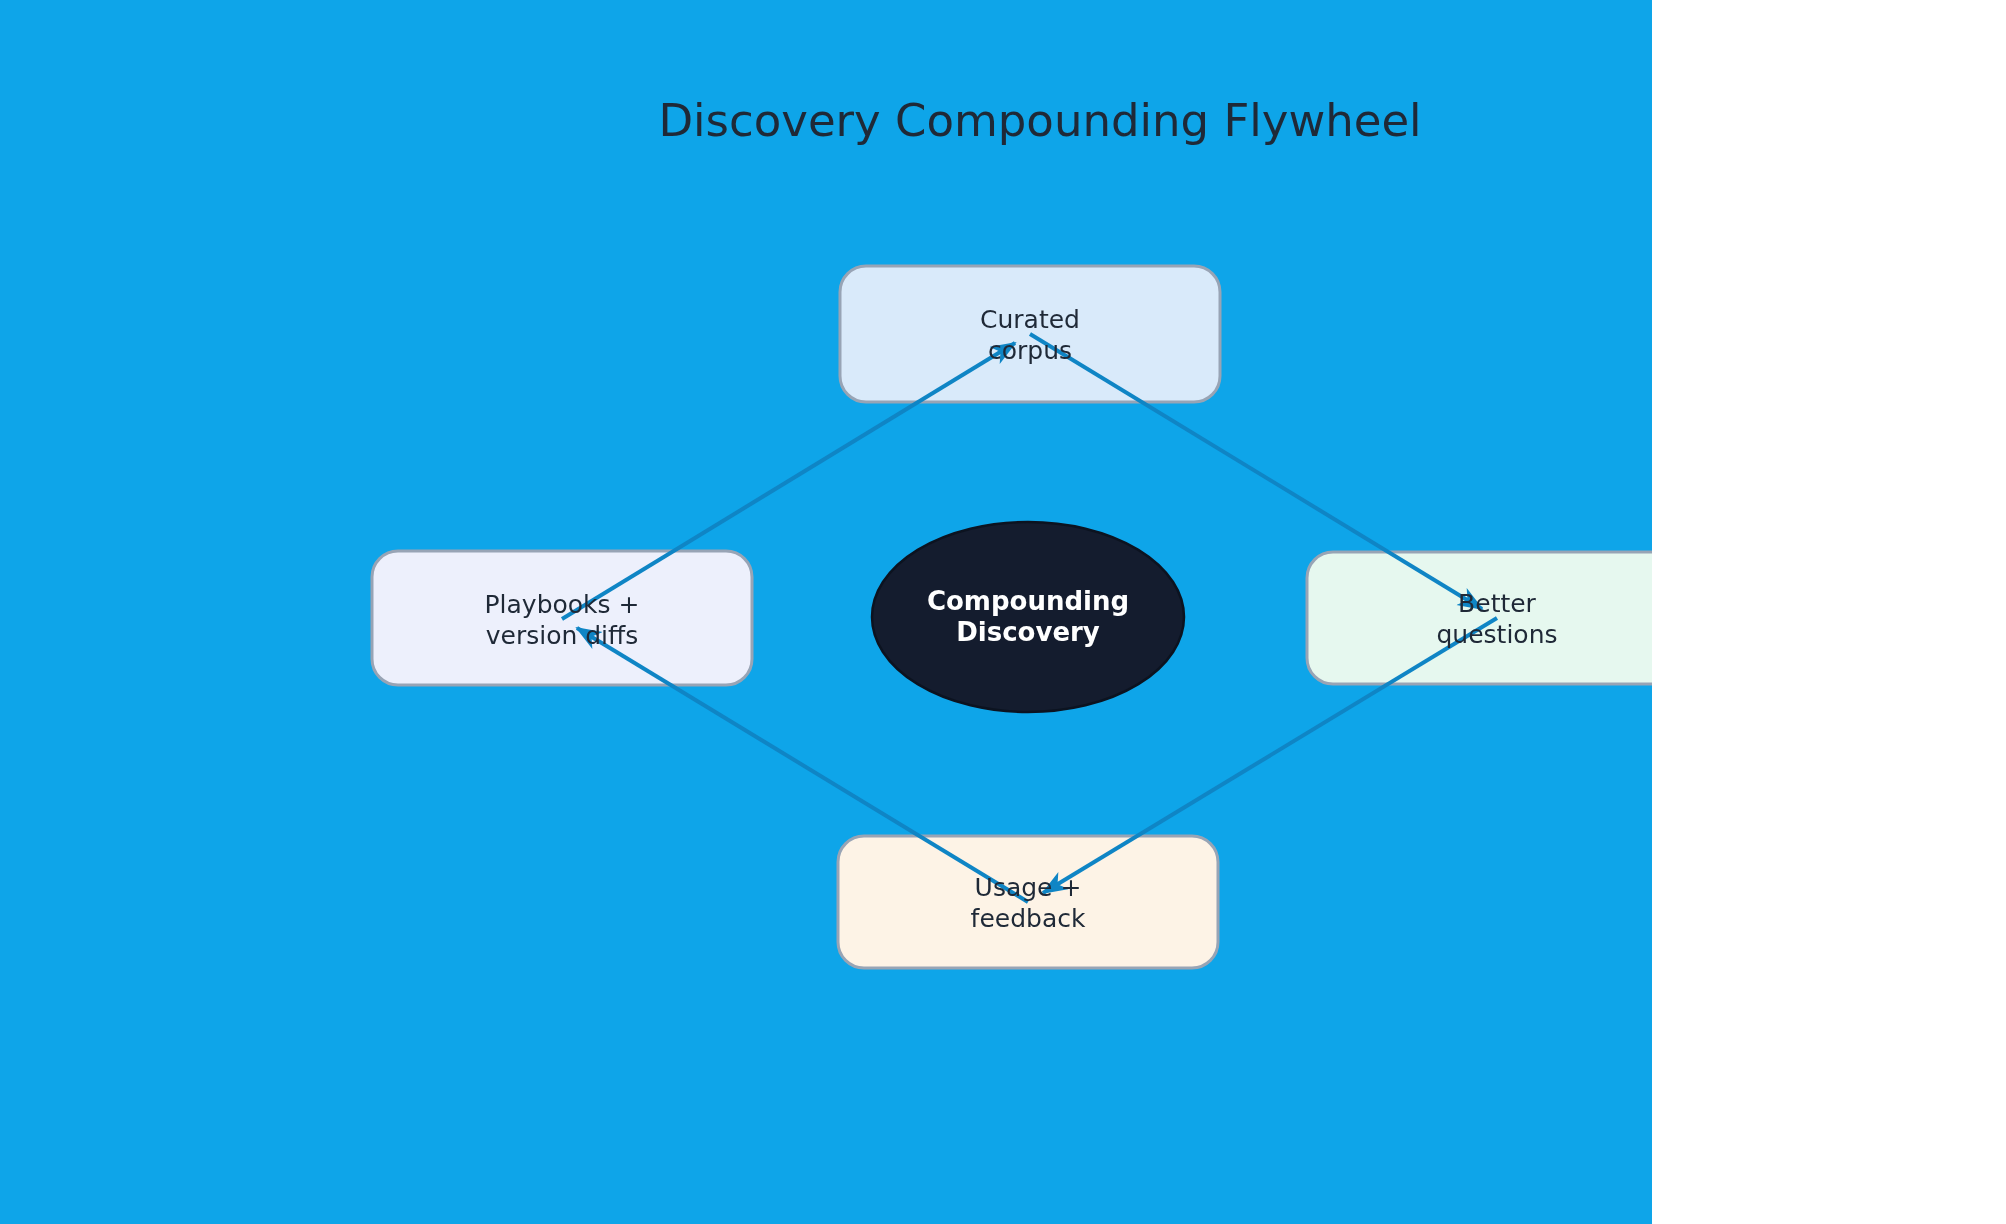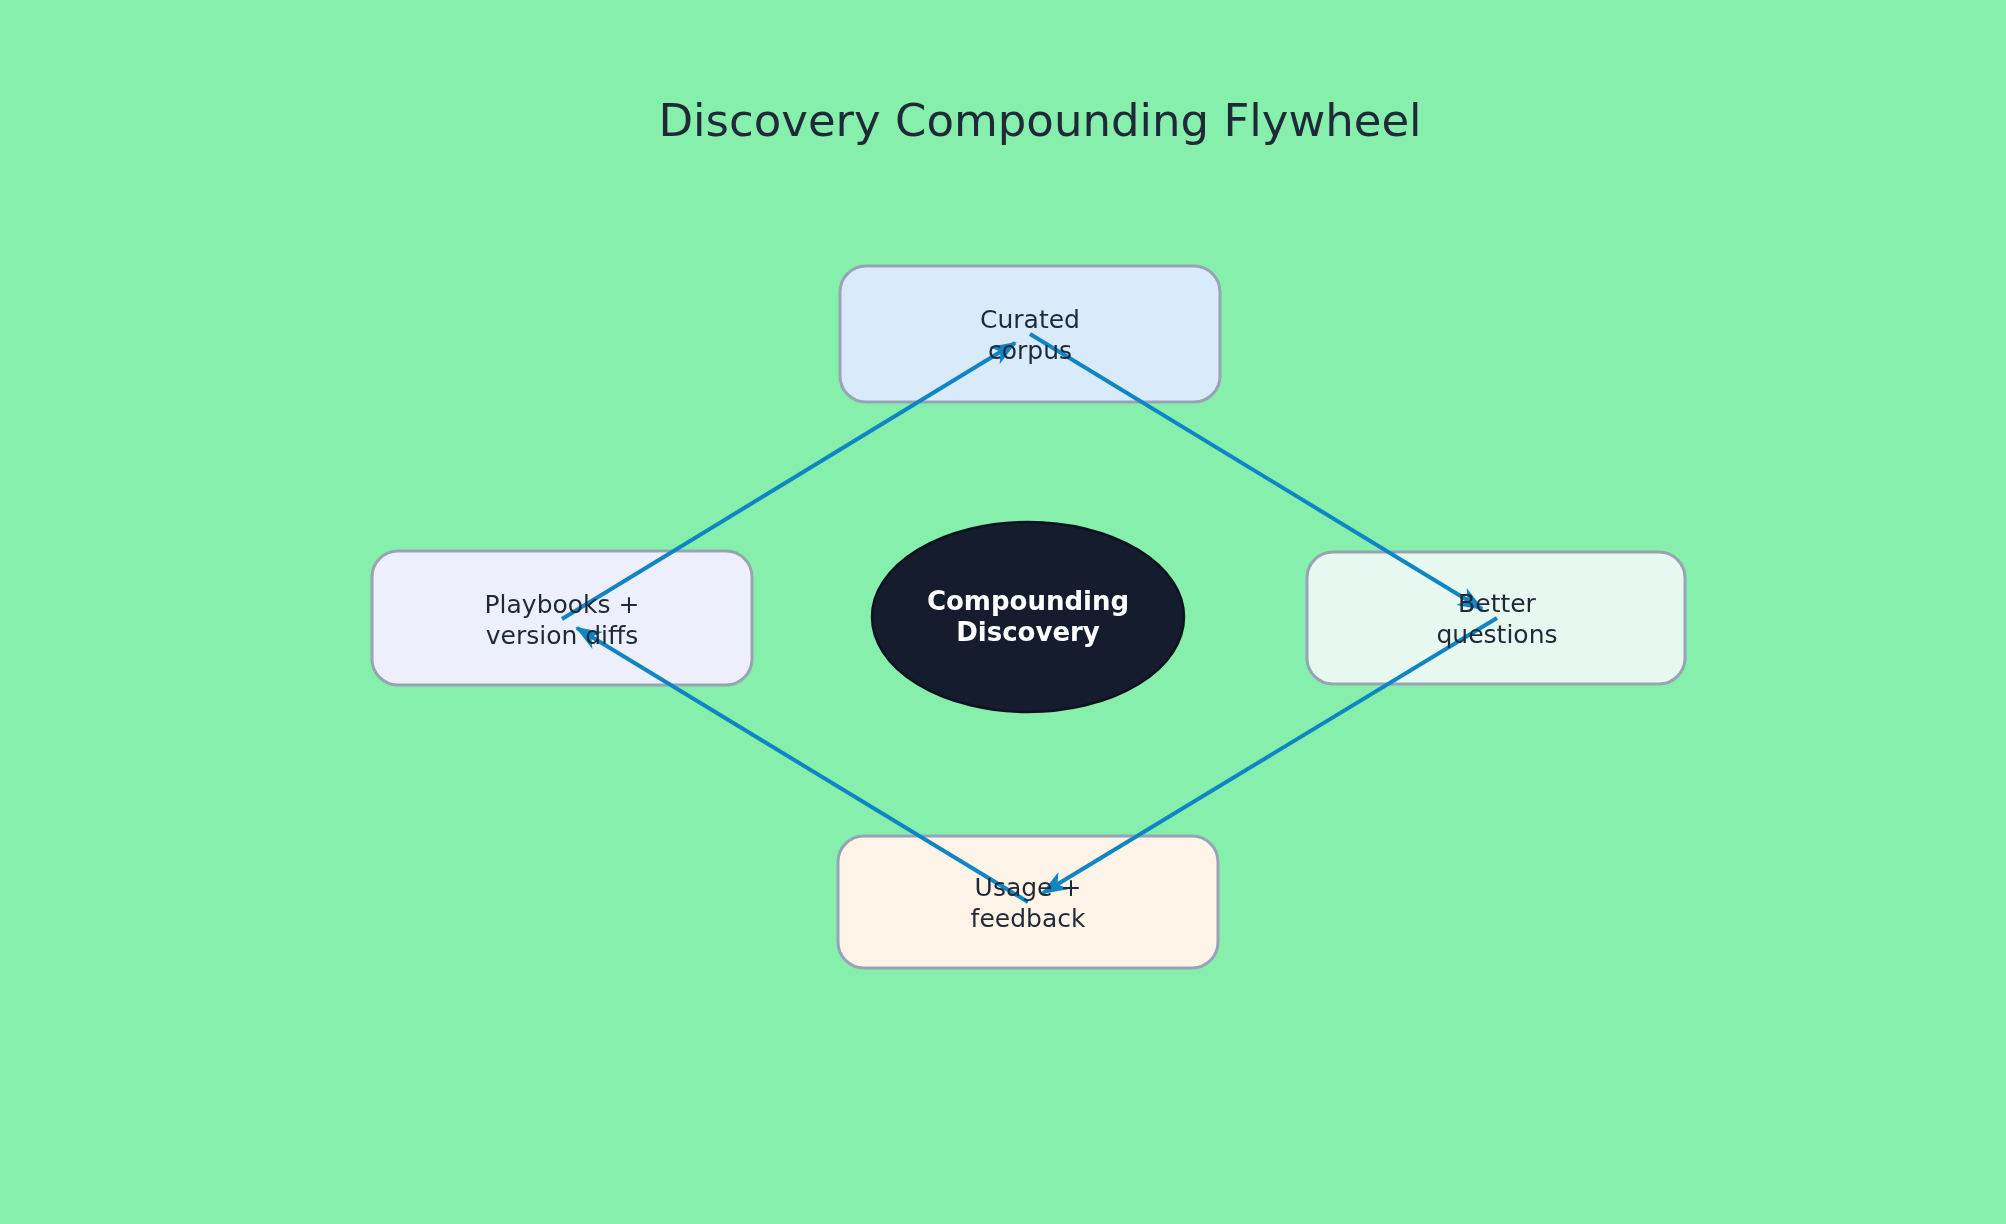--- a/index.html
+++ b/index.html
@@ -2,23 +2,23 @@
 <html><head>
 <meta charset="utf-8">
 <style>
   html, body {
     margin: 0;
     padding: 0;
     background: #ffffff;
   }
   .canvas {
     position: relative;
-    width: 2006px;
+    width: 1652px;
     height: 1224px;
-    background: #86efac;
+    background: #0ea5e9;
     overflow: hidden;
   }
   svg text {
     font-family: "DejaVu Sans", "Liberation Sans", sans-serif;
   }
   .diagram-title {
     font-size: 45px;
     font-weight: 400;
   }
   .node-label {

